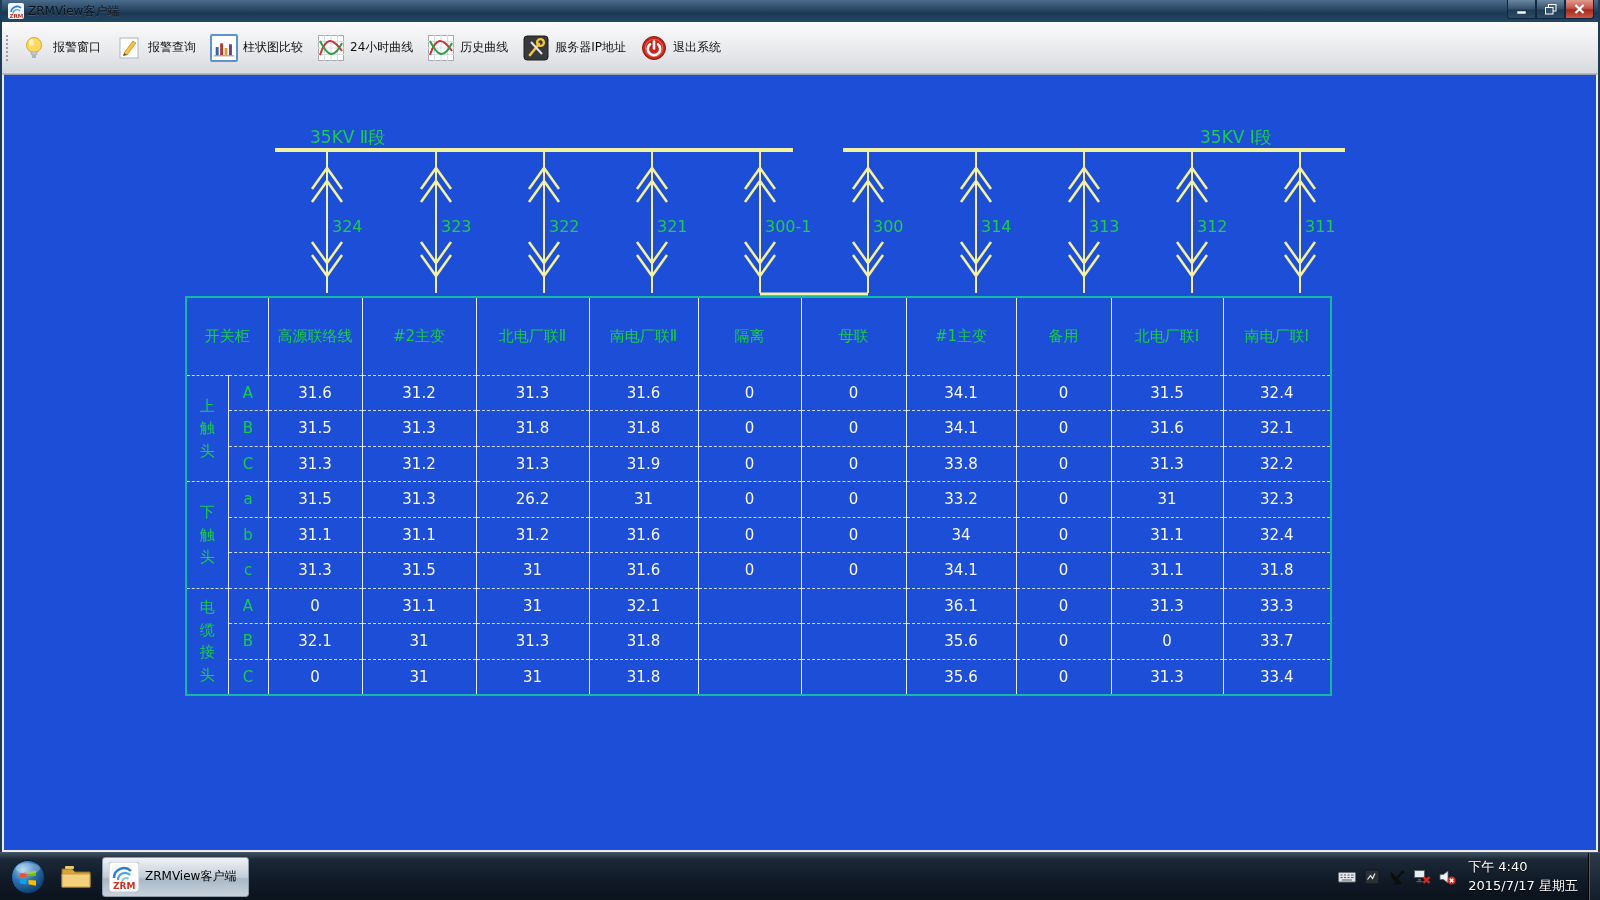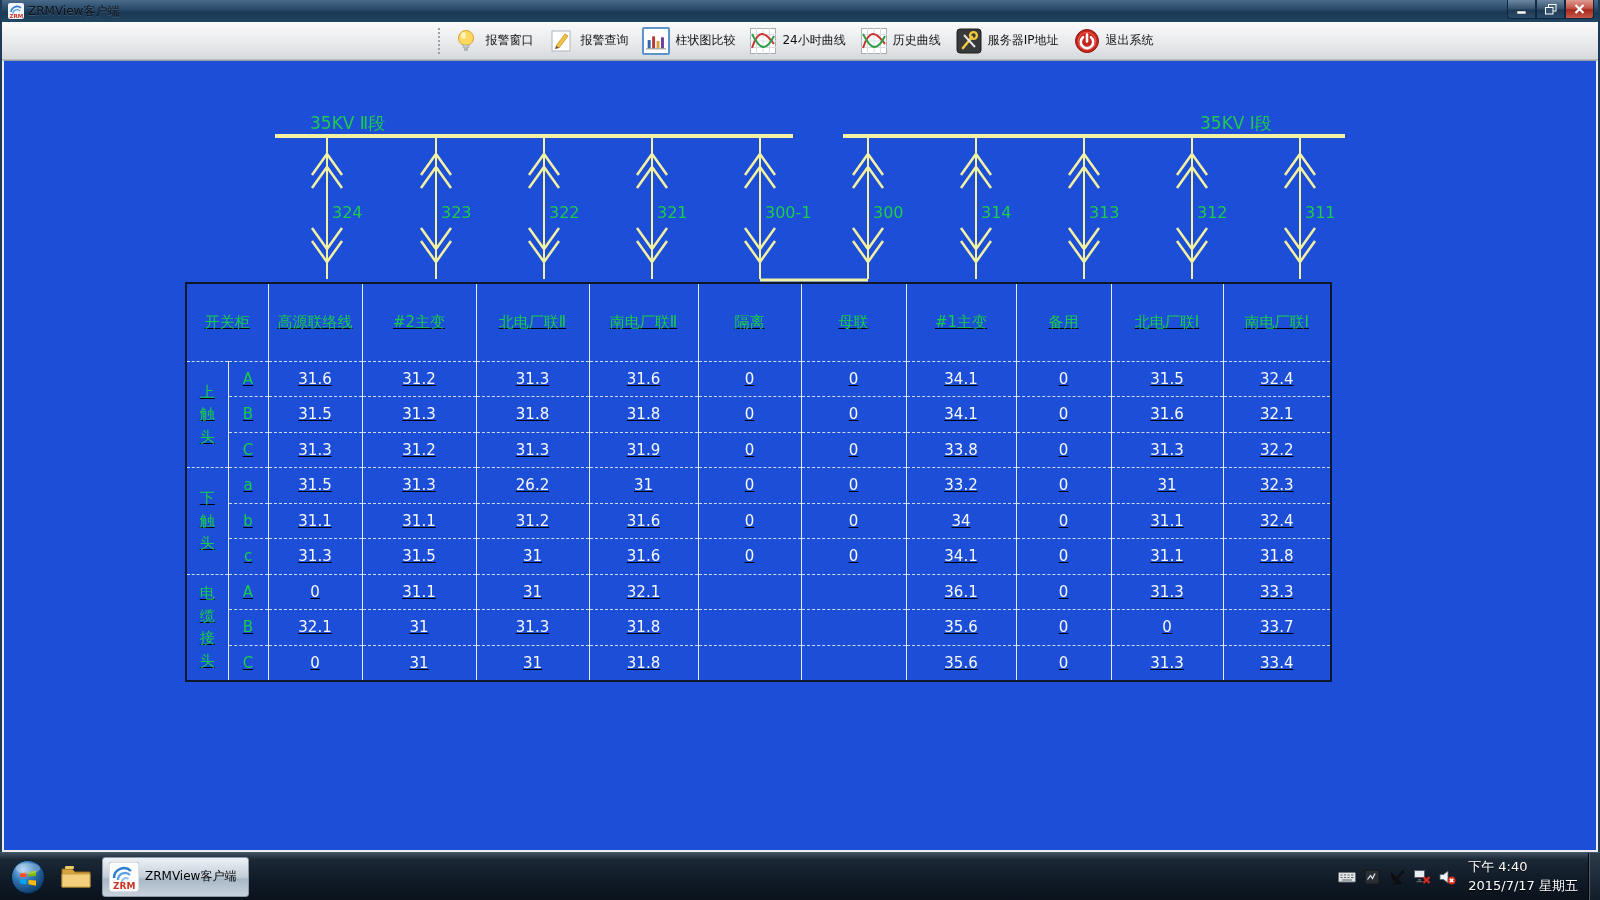--- a/index.html
+++ b/index.html
@@ -14,22 +14,22 @@
   .app-icon{width:16px;height:16px;margin:0 4px 0 2px;flex:none;}
   .title{font-size:12px;color:#0d1217;text-shadow:0 1px 0 rgba(255,255,255,.15);}
   .winbtns{margin-left:auto;display:flex;align-self:flex-start;}
   .wbtn{width:29px;height:19px;display:flex;align-items:center;justify-content:center;
         background:linear-gradient(180deg,#6c87a0,#33506c 50%,#1f3a55 55%,#2c4a66);
         border:1px solid #0f2740;border-top:none;cursor:default;}
   .wbtn.min{border-radius:0 0 0 3px;}
   .wbtn.close{border-radius:0 0 3px 0;background:linear-gradient(180deg,#e09a90,#c4554a 45%,#a62a1c 55%,#c6584a);}
 
   
-  .toolbar{height:38px;flex:none;display:flex;align-items:center;gap:2px;padding:0 4px;
-           background:linear-gradient(180deg,#fbfbfb,#e3e5e8 70%,#d6d9dd);border-bottom:1px solid #b9bcc0;justify-content:center;}
+  .toolbar{height:52px;flex:none;display:flex;align-items:center;gap:2px;padding:0 4px;
+           background:linear-gradient(180deg,#fbfbfb,#e3e5e8 70%,#d6d9dd);border-bottom:1px solid #b9bcc0;}
   .grip{width:4px;height:26px;margin-right:4px;border-left:2px dotted #9aa0a6;}
   .tb-btn{display:flex;align-items:center;gap:5px;padding:2px 8px 2px 4px;border-radius:2px;}
   .tb-ic{width:28px;height:28px;display:flex;align-items:center;justify-content:center;}
   .tb-ic svg{width:26px;height:26px;}
   .tb-ic.sel{border:2px solid #5e93cc;border-radius:2px;background:#fff;}
   .tb-lb{font-size:12px;color:#111;white-space:nowrap;}
 
   
   .tabstrip{height:26px;flex:none;display:flex;align-items:flex-end;background:#f0f0f0;padding-left:2px;}
   .tab{font-size:12px;color:#151515;padding:0 8px;display:flex;align-items:center;
@@ -38,21 +38,21 @@
   .tab.active{height:25px;background:#f6f6f6;z-index:2;border-radius:2px 2px 0 0;}
 
   
   .canvas{position:relative;flex:1;background:#1d4ed8;border:2px solid #ececec;border-top:1px solid #9aa0a6;overflow:hidden;}
   #diagram{position:absolute;left:0;top:0;}
 
   
   #temp-table{position:absolute;left:181px;top:221px;width:1145px;height:398px;
               border-collapse:collapse;table-layout:fixed;}
   #temp-table th,#temp-table td{border-right:1px solid #e4edf6;border-bottom:1px dashed #c9daea;padding:0;}
-  #temp-table{border:2px solid #0f172a;text-decoration:underline;}
+  #temp-table{border:2px solid #14b8a6;}
   #temp-table thead th{color:#19cd48;font-weight:normal;font-size:15px;height:78px;text-align:center;}
   #temp-table tbody tr{height:35.5px;}
   #temp-table td.val{color:#f7fafc;font-size:15px;text-align:center;}
   #temp-table td.group{color:#19cd48;font-size:15px;text-align:center;line-height:1.5;vertical-align:middle;}
   #temp-table td.phase{color:#19cd48;font-size:15px;text-align:center;}
 
   
   .taskbar{position:absolute;left:0;bottom:0;width:1600px;height:48px;display:flex;align-items:center;
            background:linear-gradient(180deg,#3d4e60 0%,#1b2836 14%,#101a26 60%,#0a121c 100%);
            border-top:1px solid #46586a;}

